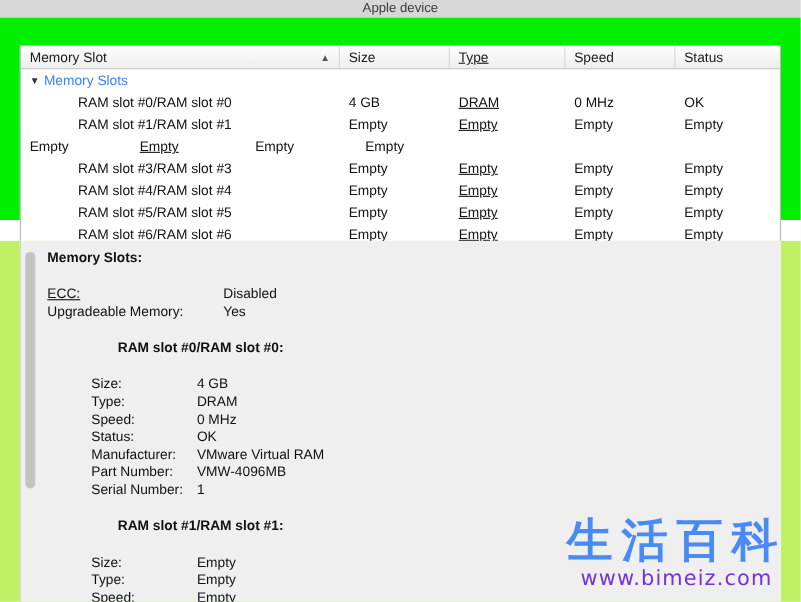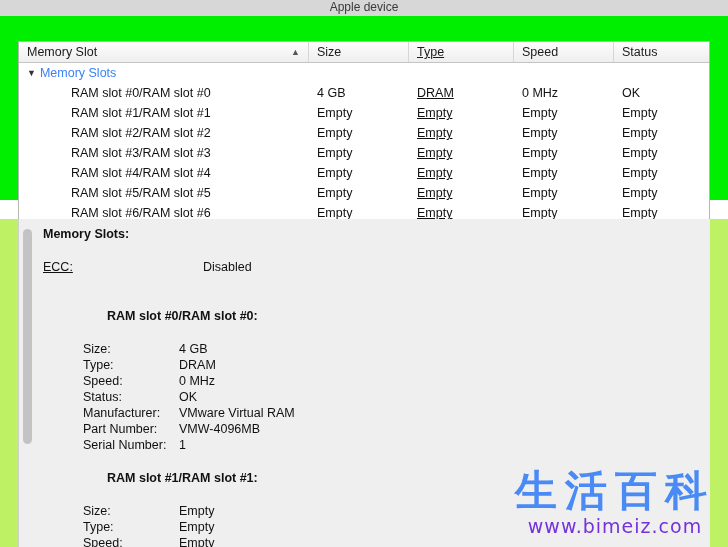--- a/index.html
+++ b/index.html
@@ -246,21 +246,20 @@
       <div class="cell col4">OK</div>
     </div>
     <div class="row">
       <div class="cell name col0">RAM slot #1/RAM slot #1</div>
       <div class="cell col1">Empty</div>
       <div class="cell col2">Empty</div>
       <div class="cell col3">Empty</div>
       <div class="cell col4">Empty</div>
     </div>
     <div class="row">
-      <div class="cell name col0">RAM slot #2/RAM slot #2</div>
       <div class="cell col1">Empty</div>
       <div class="cell col2">Empty</div>
       <div class="cell col3">Empty</div>
       <div class="cell col4">Empty</div>
     </div>
     <div class="row">
       <div class="cell name col0">RAM slot #3/RAM slot #3</div>
       <div class="cell col1">Empty</div>
       <div class="cell col2">Empty</div>
       <div class="cell col3">Empty</div>
@@ -294,20 +293,23 @@
 <div class="detail-pane">
   <div class="detail-inner">
 
     <div class="scroll-track"></div>
     <div class="scroll-thumb"></div>
 
     <div class="detail-title">Memory Slots:</div>
 
     <div class="kvrow" style="left:24px; top:41px;">
       <span class="key" style="width:160px;text-decoration:underline;">ECC:</span><span>Disabled</span>
+    </div>
+    <div class="kvrow" style="left:24px; top:57px;">
+      <span class="key" style="width:160px;">Upgradeable Memory:</span><span>Yes</span>
     </div>
 
     <div class="sub-head" style="left:56px; top:90px;">RAM slot #0/RAM slot #0:</div>
 
     <div class="kvrow" style="left:64px; top:123px;">
       <span class="key">Size:</span><span>4 GB</span>
     </div>
     <div class="kvrow" style="left:64px; top:139px;">
       <span class="key">Type:</span><span>DRAM</span>
     </div>

